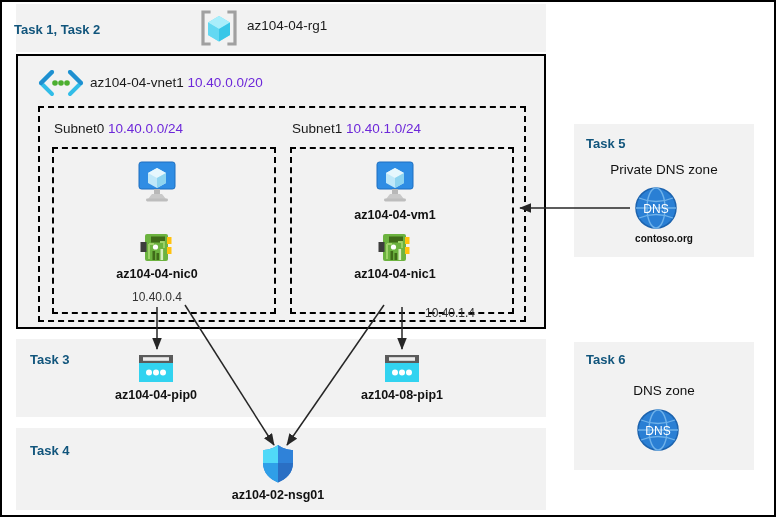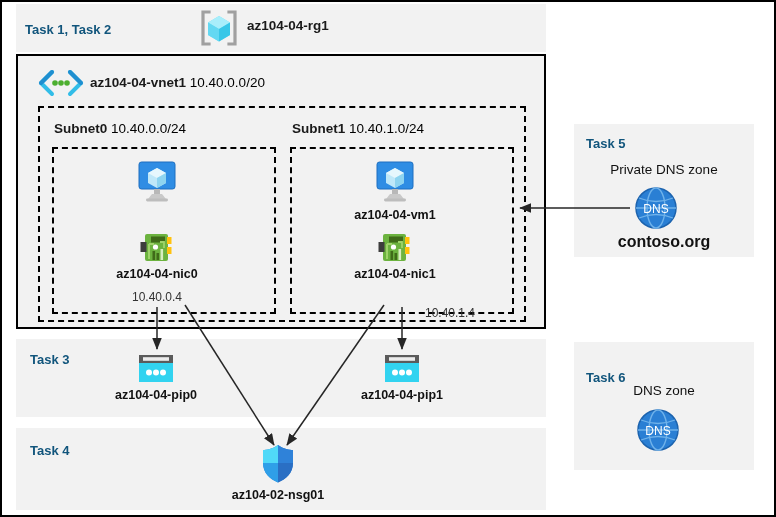--- a/index.html
+++ b/index.html
@@ -40,22 +40,22 @@
     font-weight:bold;
     white-space:nowrap;
     letter-spacing:0px;
   }
   .res-title{
     position:absolute;
     font-size:13.5px;
     white-space:nowrap;
     color:#1a1a1a;
   }
-  .res-title b{font-weight:bold;}
-  .res-title span.cidr{font-weight:normal;color:#000000;}
+  .res-title b{font-weight:normal;}
+  .res-title span.cidr{font-weight:normal;color:#6d28d9;}
   .node-label{
     position:absolute;
     font-size:12.5px;
     font-weight:bold;
     color:#111111;
     white-space:nowrap;
     text-align:center;
   }
   .node-sub{
     position:absolute;
@@ -76,21 +76,21 @@
   .icon{position:absolute;}
   svg{display:block;overflow:visible;}
   #wires{position:absolute;left:0;top:0;width:776px;height:517px;pointer-events:none;}
 </style>
 </head>
 <body>
 
 <div id="canvas">
 
   <div class="panel" style="left:14px;top:2px;width:530px;height:48px;"></div>
-  <div class="task-label" style="left:23px;top:20px;">Task 1, Task 2</div>
+  <div class="task-label" style="left:12px;top:20px;">Task 1, Task 2</div>
 
   <div class="icon" style="left:197px;top:7px;width:40px;height:38px;">
     <svg width="40" height="38" viewBox="0 0 40 38">
       <path d="M10,3 L4,3 L4,35 L10,35" fill="none" stroke="#a0a0a0" stroke-width="3.2" stroke-linecap="square"></path>
       <path d="M30,3 L36,3 L36,35 L30,35" fill="none" stroke="#a0a0a0" stroke-width="3.2" stroke-linecap="square"></path>
       <polygon points="20,7 31,13.5 31,26 20,32.5 9,26 9,13.5" fill="#6fe0f5"></polygon>
       <polygon points="20,7 31,13.5 20,20 9,13.5" fill="#a9eefb"></polygon>
       <polygon points="20,20 31,13.5 31,26 20,32.5" fill="#38c7e8"></polygon>
       <polygon points="20,20 20,32.5 9,26 9,13.5" fill="#63d8f2"></polygon>
     </svg>
@@ -214,21 +214,21 @@
   <div class="icon" style="left:382px;top:352px;width:36px;height:30px;">
     <svg width="36" height="30" viewBox="0 0 36 30">
       <rect x="1" y="1" width="34" height="8" fill="#5b5b5b"></rect>
       <rect x="5" y="3.2" width="26" height="3.6" fill="#ececec"></rect>
       <rect x="1" y="9" width="34" height="19" fill="#32d3f0"></rect>
       <circle cx="11" cy="18.5" r="3" fill="#ffffff"></circle>
       <circle cx="18" cy="18.5" r="3" fill="#ffffff"></circle>
       <circle cx="25" cy="18.5" r="3" fill="#ffffff"></circle>
     </svg>
   </div>
-  <div class="node-label" style="left:320px;top:386px;width:160px;">az104-04-pip1</div>
+  <div class="node-label" style="left:320px;top:386px;width:160px;">az104-08-pip1</div>
 
   <div class="panel" style="left:14px;top:426px;width:530px;height:82px;"></div>
   <div class="task-label" style="left:28px;top:441px;">Task 4</div>
 
   <div class="icon" style="left:258px;top:442px;width:36px;height:40px;">
     <svg width="36" height="40" viewBox="0 0 36 40">
       <path d="M18,1 C13,5 6,6 3,6 L3,19 C3,29 10,35 18,38.5 C26,35 33,29 33,19 L33,6 C30,6 23,5 18,1 Z" fill="#2f82d9"></path>
       <path d="M18,1 C13,5 6,6 3,6 L3,19 L18,19 Z" fill="#50d9f8"></path>
       <path d="M18,19 L3,19 C3,29 10,35 18,38.5 Z" fill="#2f9fe8"></path>
       <path d="M18,19 L33,19 L33,6 C30,6 23,5 18,1 Z" fill="#2f82d9"></path>
@@ -245,24 +245,24 @@
     <svg width="44" height="44" viewBox="0 0 44 44">
       <circle cx="22" cy="22" r="20" fill="#2a7fd4"></circle>
       <circle cx="22" cy="22" r="20" fill="none" stroke="#1c63ae" stroke-width="1.5"></circle>
       <ellipse cx="22" cy="22" rx="9" ry="20" fill="none" stroke="#6fb2ea" stroke-width="1.4"></ellipse>
       <line x1="2" y1="22" x2="42" y2="22" stroke="#6fb2ea" stroke-width="1.4"></line>
       <path d="M5,12 Q22,19 39,12" fill="none" stroke="#6fb2ea" stroke-width="1.3"></path>
       <path d="M5,32 Q22,25 39,32" fill="none" stroke="#6fb2ea" stroke-width="1.3"></path>
       <text x="22" y="27" font-family="&quot;Liberation Sans&quot;, sans-serif" font-size="12" fill="#ffffff" text-anchor="middle">DNS</text>
     </svg>
   </div>
-  <div class="node-label" style="left:572px;top:231px;width:180px;font-size:16px;">contoso.org</div>
+  <div class="node-label" style="left:572px;top:231px;width:180px;font-size:10px;">contoso.org</div>
 
   <div class="panel" style="left:572px;top:340px;width:180px;height:128px;"></div>
-  <div class="task-label" style="left:584px;top:350px;margin-top:18px;">Task 6</div>
+  <div class="task-label" style="left:584px;top:350px;">Task 6</div>
   <div class="zone-title" style="left:572px;top:381px;width:180px;">DNS zone</div>
 
   <div class="icon" style="left:634px;top:406px;width:44px;height:44px;">
     <svg width="44" height="44" viewBox="0 0 44 44">
       <circle cx="22" cy="22" r="20" fill="#2a7fd4"></circle>
       <circle cx="22" cy="22" r="20" fill="none" stroke="#1c63ae" stroke-width="1.5"></circle>
       <ellipse cx="22" cy="22" rx="9" ry="20" fill="none" stroke="#6fb2ea" stroke-width="1.4"></ellipse>
       <line x1="2" y1="22" x2="42" y2="22" stroke="#6fb2ea" stroke-width="1.4"></line>
       <path d="M5,12 Q22,19 39,12" fill="none" stroke="#6fb2ea" stroke-width="1.3"></path>
       <path d="M5,32 Q22,25 39,32" fill="none" stroke="#6fb2ea" stroke-width="1.3"></path>

